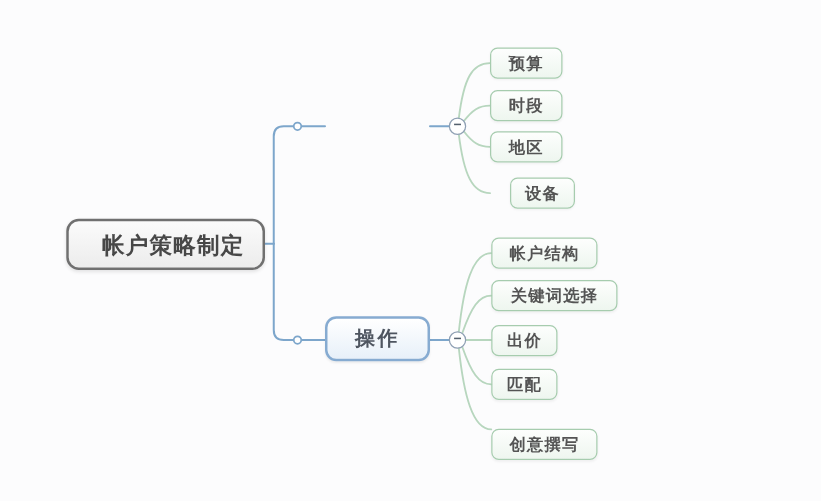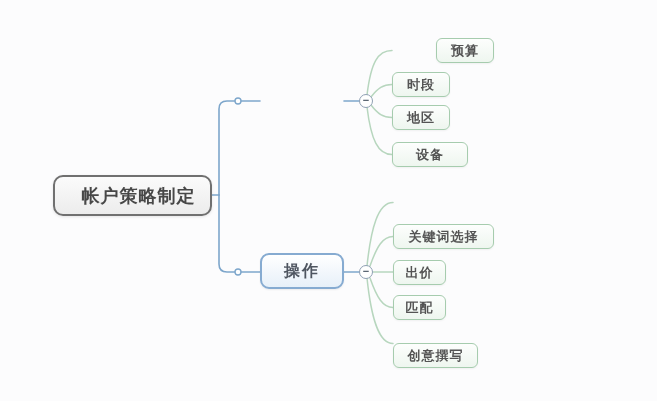--- a/index.html
+++ b/index.html
@@ -64,24 +64,24 @@
     height: 25px;
     border: 1.5px solid #a6ccae;
     border-radius: 6px;
     background: linear-gradient(180deg, #fdfefd 0%, #eef6ef 100%);
     box-shadow: 0 1px 2px rgba(0,0,0,0.05);
     font-size: 13px;
     font-weight: 600;
     letter-spacing: 1px;
     color: #545454;
   }
-  .child-budget    { left: 392px; top: 38px;  width: 58px; margin-left: 44px;  }
+  .child-budget    { left: 392px; top: 38px;  width: 58px;  }
   .child-timeslot  { left: 392px; top: 72px;  width: 58px;  }
   .child-region    { left: 392px; top: 105px; width: 58px;  }
-  .child-device    { left: 392px; top: 142px; width: 76px;  }
+  .child-device    { left: 408px; top: 142px; width: 52px;  }
   .child-structure { left: 393px; top: 190px; width: 85px;  }
   .child-keywords  { left: 393px; top: 224px; width: 101px; }
   .child-bidding   { left: 393px; top: 260px; width: 53px;  }
   .child-matching  { left: 393px; top: 295px; width: 53px;  }
   .child-creative  { left: 393px; top: 343px; width: 85px;  }
   .collapse-btn {
     position: absolute;
     z-index: 3;
     width: 14px; height: 14px;
     box-sizing: border-box;
@@ -133,18 +133,19 @@
   <div class="node node-branch node-branch-operation">操作</div>
 
   <div class="collapse-btn collapse-direction">−</div>
   <div class="collapse-btn collapse-operation">−</div>
 
   <div class="node node-child child-budget">预算</div>
   <div class="node node-child child-timeslot">时段</div>
   <div class="node node-child child-region">地区</div>
   <div class="node node-child child-device">设备</div>
 
+  <div class="node node-child child-structure">帐户结构</div>
   <div class="node node-child child-keywords">关键词选择</div>
   <div class="node node-child child-bidding">出价</div>
   <div class="node node-child child-matching">匹配</div>
   <div class="node node-child child-creative">创意撰写</div>
 
 </div>
 
 </body></html>

